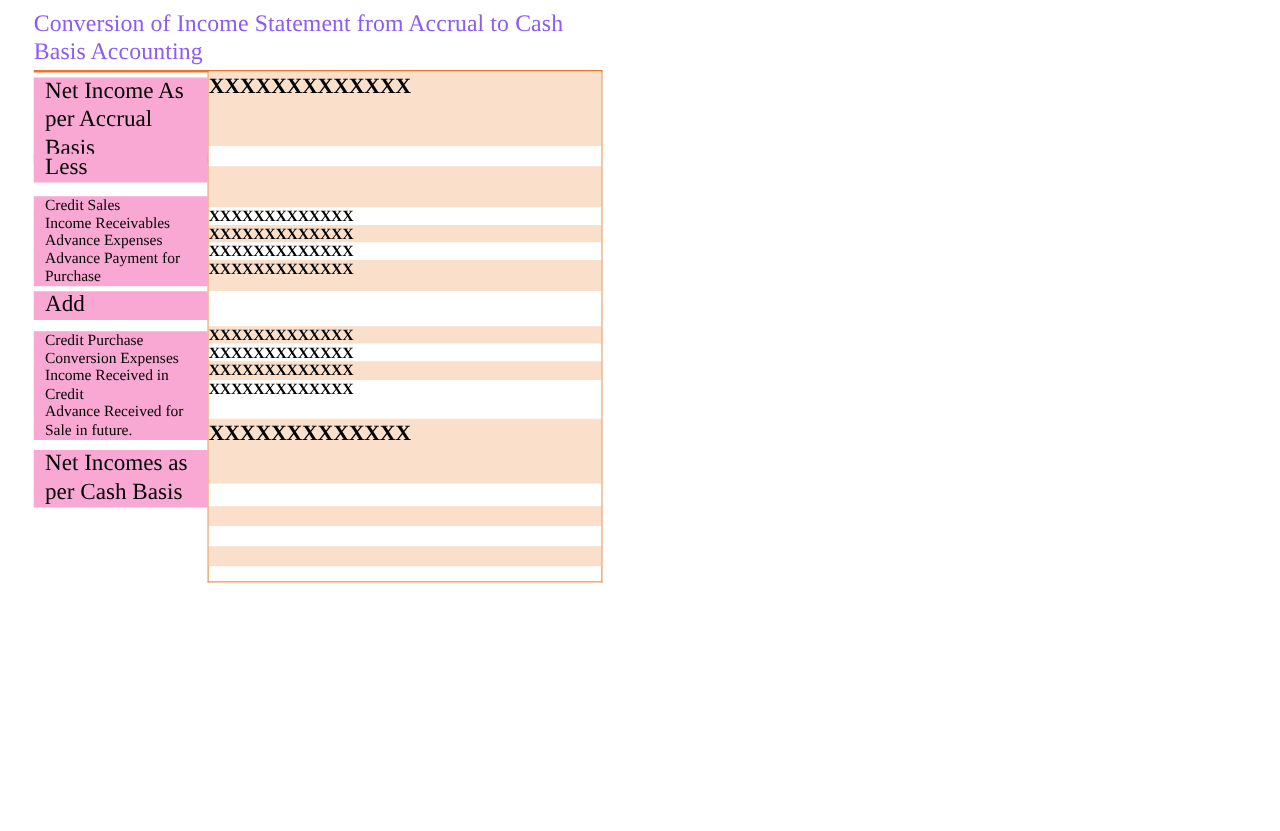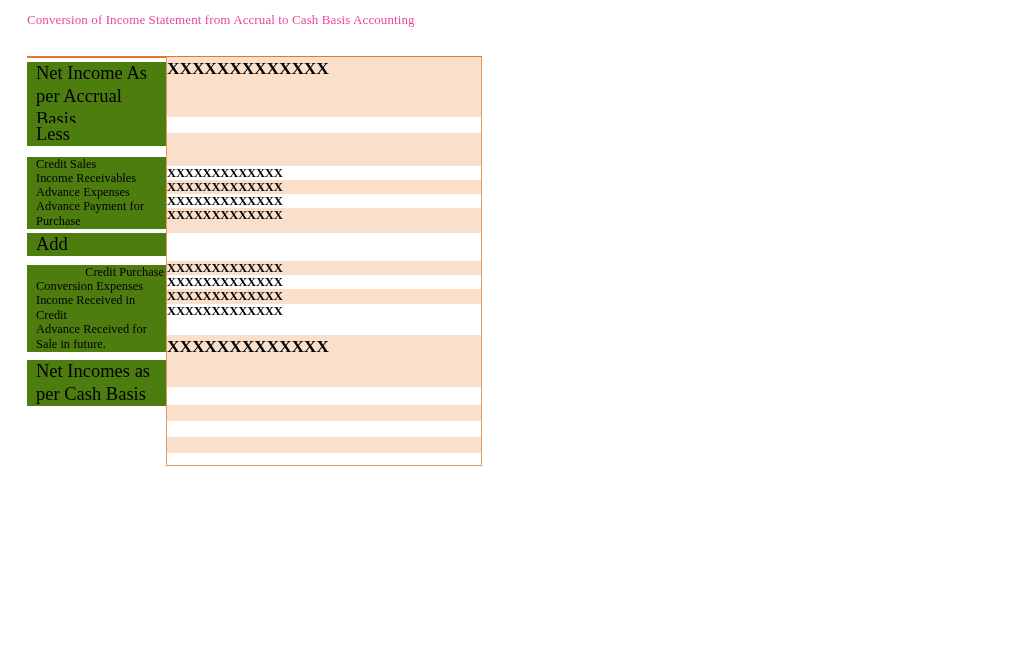--- a/index.html
+++ b/index.html
@@ -16,44 +16,44 @@
     color: #000000;
   }
 
   
   .panel {
     position: absolute;
     box-sizing: border-box;
   }
 
   .panel-title {
-    font-size: 13px;
+    font-size: 19px;
     line-height: 22px;
-    color: #ec4899;
+    color: #8b5cf6;
     letter-spacing: .1px;
     white-space: pre-line;
   }
 
   
   .acct-table {
     position: absolute;
     box-sizing: border-box;
     border-collapse: collapse;
     table-layout: fixed;
   }
   .acct-table .row {
     position: relative;
     box-sizing: border-box;
     display: flex;
     align-items: flex-start;
   }
   .cell-label {
     box-sizing: border-box;
     flex: 0 0 auto;
-    background: #4d7c0f;
+    background: #f9a8d4;
     padding-left: 9px;
     padding-right: 2px;
     overflow: visible;
     white-space: pre-line;
   }
   .cell-value {
     box-sizing: border-box;
     flex: 1 1 auto;
     text-align: left;
     padding-right: 7px;
@@ -123,21 +123,21 @@
   <div id="left-rule"></div>
 
   <div id="left-labelcol">
       <div class="cell-label big" style="position: absolute; left: 0px; right: 0px; top: 5px; width: auto;">Net Income As per Accrual Basis</div>
       <div class="cell-label big" style="position: absolute; left: 0px; right: 0px; top: 66px; width: auto;">Less</div>
       <div class="cell-label small" style="position: absolute; left: 0px; right: 0px; top: 100px; width: auto; font-family: Liberation Serif, serif;">Credit Sales</div>
       <div class="cell-label small" style="position: absolute; left: 0px; right: 0px; top: 114px; width: auto;">Income Receivables</div>
       <div class="cell-label small" style="position: absolute; left: 0px; right: 0px; top: 128px; width: auto;">Advance Expenses</div>
       <div class="cell-label small" style="position: absolute; left: 0px; right: 0px; top: 142px; width: auto;">Advance Payment for Purchase</div>
       <div class="cell-label big" style="position: absolute; left: 0px; right: 0px; top: 176px; width: auto;">Add</div>
-      <div class="cell-label small" style="position: absolute; left: 0px; right: 0px; top: 208px; width: auto; text-align: right;">Credit Purchase</div>
+      <div class="cell-label small" style="position: absolute; left: 0px; right: 0px; top: 208px; width: auto;">Credit Purchase</div>
       <div class="cell-label small" style="position: absolute; left: 0px; right: 0px; top: 222px; width: auto;">Conversion Expenses</div>
       <div class="cell-label small" style="position: absolute; left: 0px; right: 0px; top: 236px; width: auto;">Income Received in Credit</div>
       <div class="cell-label small" style="position: absolute; left: 0px; right: 0px; top: 265px; width: auto;">Advance Received for Sale in future.</div>
       <div class="cell-label big" style="position: absolute; left: 0px; right: 0px; top: 303px; width: auto;">Net Incomes as per Cash Basis</div>
     </div>
 
   <div class="acct-table" id="left-table">
       <div class="row stripe-o" style="height: 60px;">
         <div class="cell-value val-big">XXXXXXXXXXXXX</div>
       </div>

